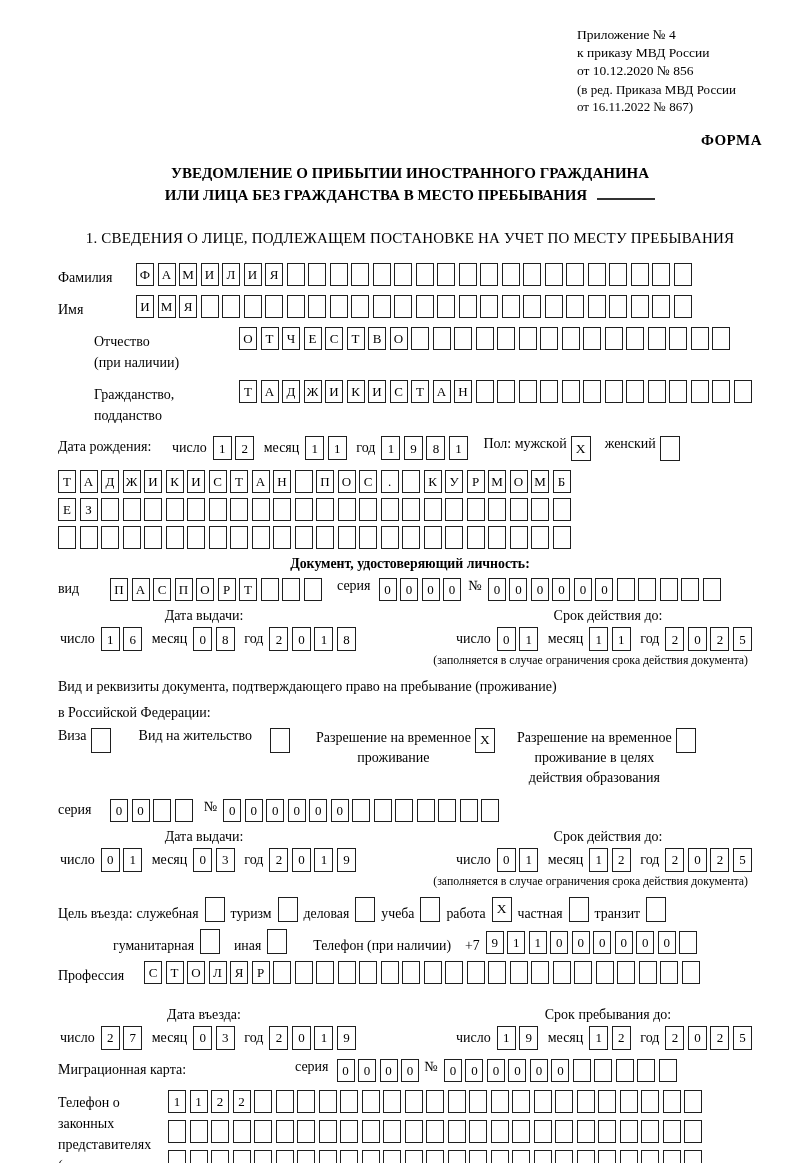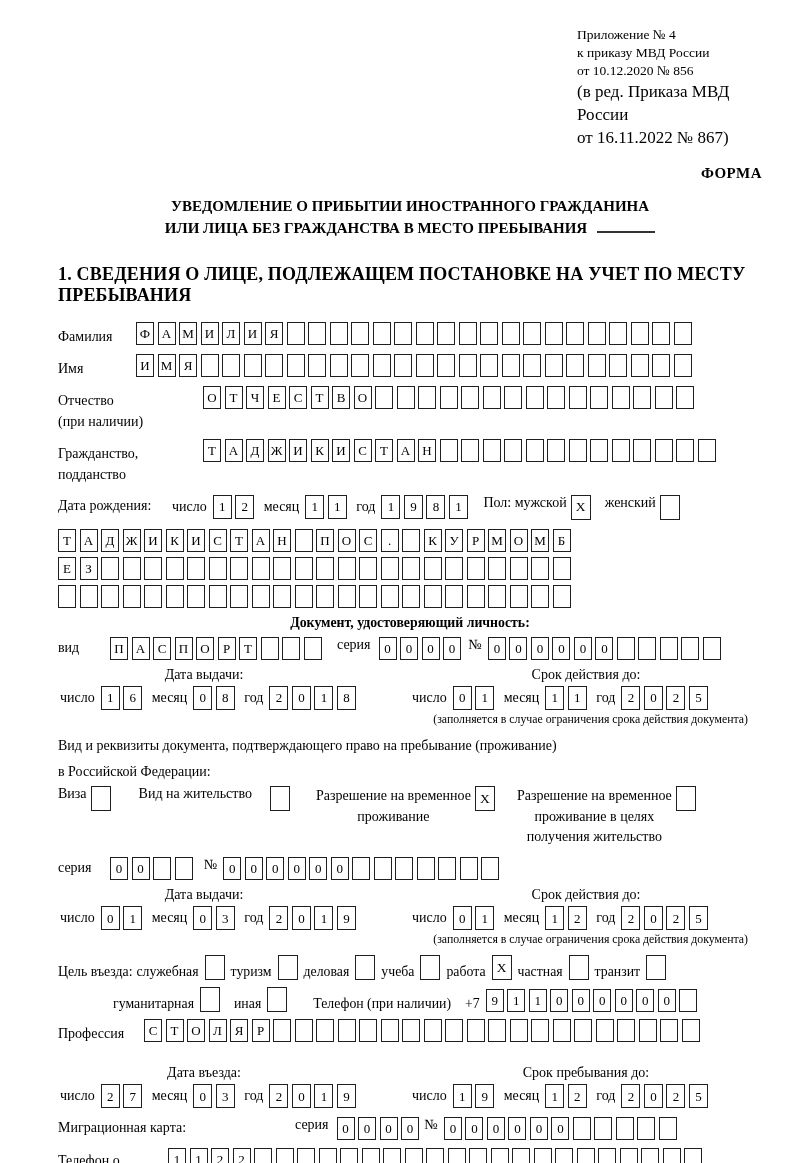--- a/index.html
+++ b/index.html
@@ -2,50 +2,50 @@
 <html lang="ru"><head>
 <meta charset="utf-8">
 <style>
   html,body{margin:0;padding:0;background:#fff;}
   body{width:800px;height:1163px;overflow:hidden;color:#000;
        font-family:"Liberation Serif","DejaVu Serif",serif;font-size:14px;}
   .page{padding:26px 38px 10px 58px;}
 
   
   .hdr{margin-left:auto;width:185px;line-height:1.35;font-size:13.5px;}
-  .hdr-sub{font-size:17px;}
+  .hdr-sub{font-size:13px;}
   .forma{text-align:right;font-weight:bold;font-size:15px;margin-top:16px;letter-spacing:.5px;}
 
   .title{text-align:center;font-weight:bold;font-size:15px;margin-top:14px;line-height:1.45;}
   .blank-line{display:inline-block;width:58px;border-bottom:2px solid #333;margin-left:10px;vertical-align:baseline;}
 
-  .sect{font-weight:bold;font-size:18px;margin-top:24px;margin-bottom:16px;letter-spacing:.2px;}
+  .sect{font-weight:normal;font-size:15px;margin-top:24px;margin-bottom:16px;letter-spacing:.2px;text-align:center;}
 
   
   .frow{display:flex;align-items:flex-start;margin-bottom:7px;}
   .ai-c{align-items:flex-start;}
   .flabel{flex-shrink:0;padding-top:4px;line-height:1.5;}
-  .w78{width:78px;} .w145{width:145px;} .w115{width:112px;} .w110{width:110px;} .wmk{width:237px;}
+  .w78{width:78px;} .w145{width:145px;margin-left:36px;} .w115{width:112px;} .w110{width:110px;} .wmk{width:237px;}
 
   .cells{display:flex;flex-wrap:nowrap;}
   .cells.stack{flex-direction:column;gap:5px;}
   .cellrow{display:flex;}
   .cell{display:inline-flex;align-items:center;justify-content:center;flex-shrink:0;
         width:16px;height:21px;border:1.6px solid #1f1f1f;margin-right:3.5px;
         font-size:13px;line-height:1;}
   .chk{display:inline-flex;align-items:center;justify-content:center;flex-shrink:0;
        width:18px;height:23px;border:1.6px solid #1f1f1f;font-size:13.5px;margin:0 4px;}
 
   
   .dg{display:inline-flex;align-items:center;}
   .dg .dg-label{margin:0 6px 0 2px;}
   .dg .cells{margin-right:4px;}
   .dg .cell{width:17px;height:22px;}
 
-  .twocol{display:flex;margin-bottom:2px;}
+  .twocol{display:flex;margin-bottom:2px;gap:44px;}
   .col-l{width:352px;flex-shrink:0;}
   .col-r{flex:1;}
   .col-head{text-align:center;margin-bottom:3px;}
   .col-l .col-head{padding-right:60px;}
   .tc-note{text-align:right;font-size:11.8px;margin:1px 14px 8px 0;}
 
   .dochead{text-align:center;font-weight:bold;font-size:13.8px;margin:4px 0 6px 0;}
   .para{line-height:1.55;margin:4px 0 2px 0;}
 
   .permrow{display:flex;align-items:flex-start;margin:4px 0 10px 0;}
@@ -426,21 +426,21 @@
       <span class="perm-multi">
         <div>Разрешение на временное</div>
         <div>проживание</div>
       </span>
       <span class="chk">X</span>
     </span>
     <span class="perm" style="margin-left:8px;margin-right:0;">
       <span class="perm-multi">
         <div>Разрешение на временное</div>
         <div>проживание в целях</div>
-        <div>получения жительство</div>
+        <div>действия образования</div>
       </span>
       <span class="chk"></span>
     </span>
   </div>
 
   <div class="frow ai-c">
     <span class="flabel" style="width:52px;padding-top:0;">серия</span>
     <span class="cells">
         <span class="cell">0</span>
         <span class="cell">0</span>

